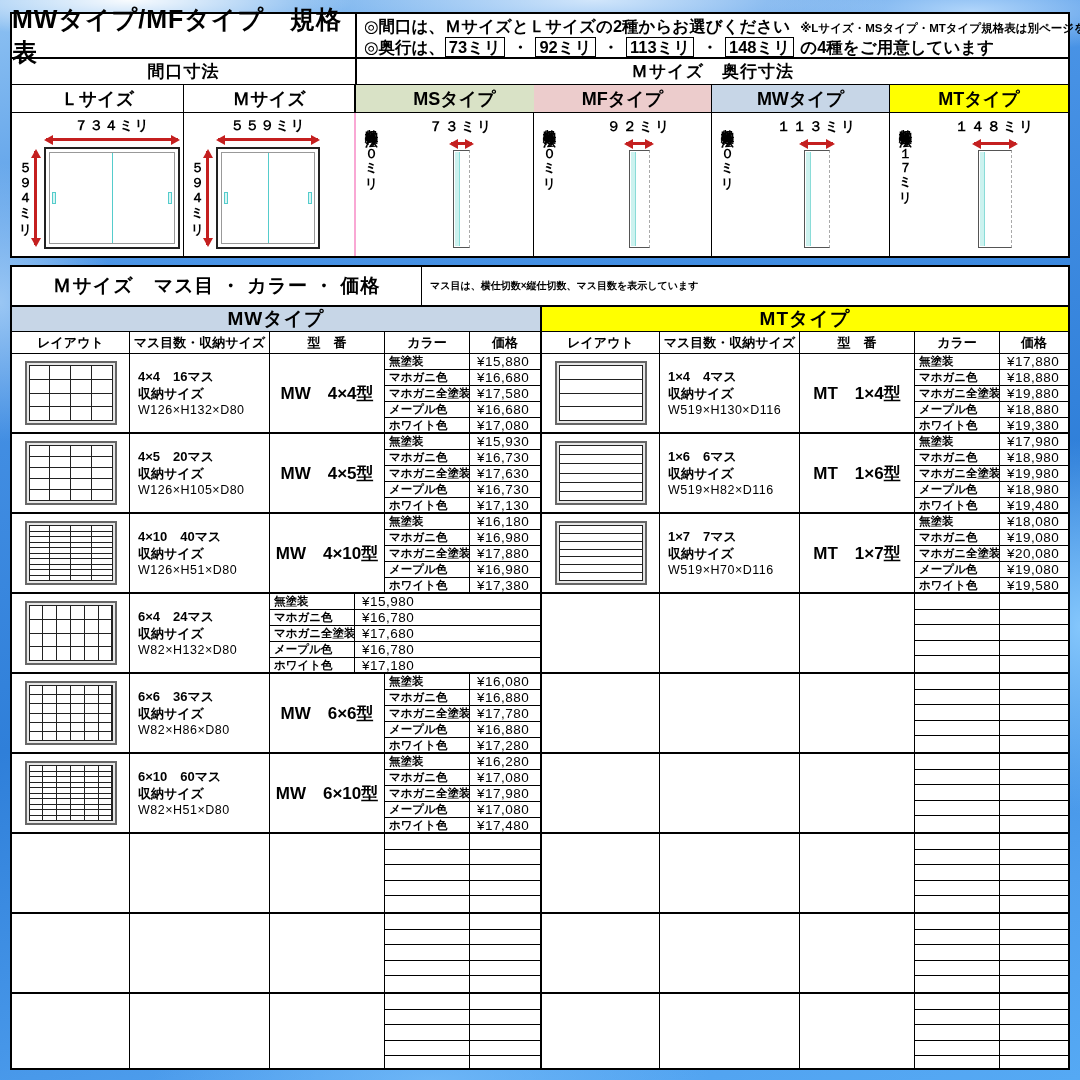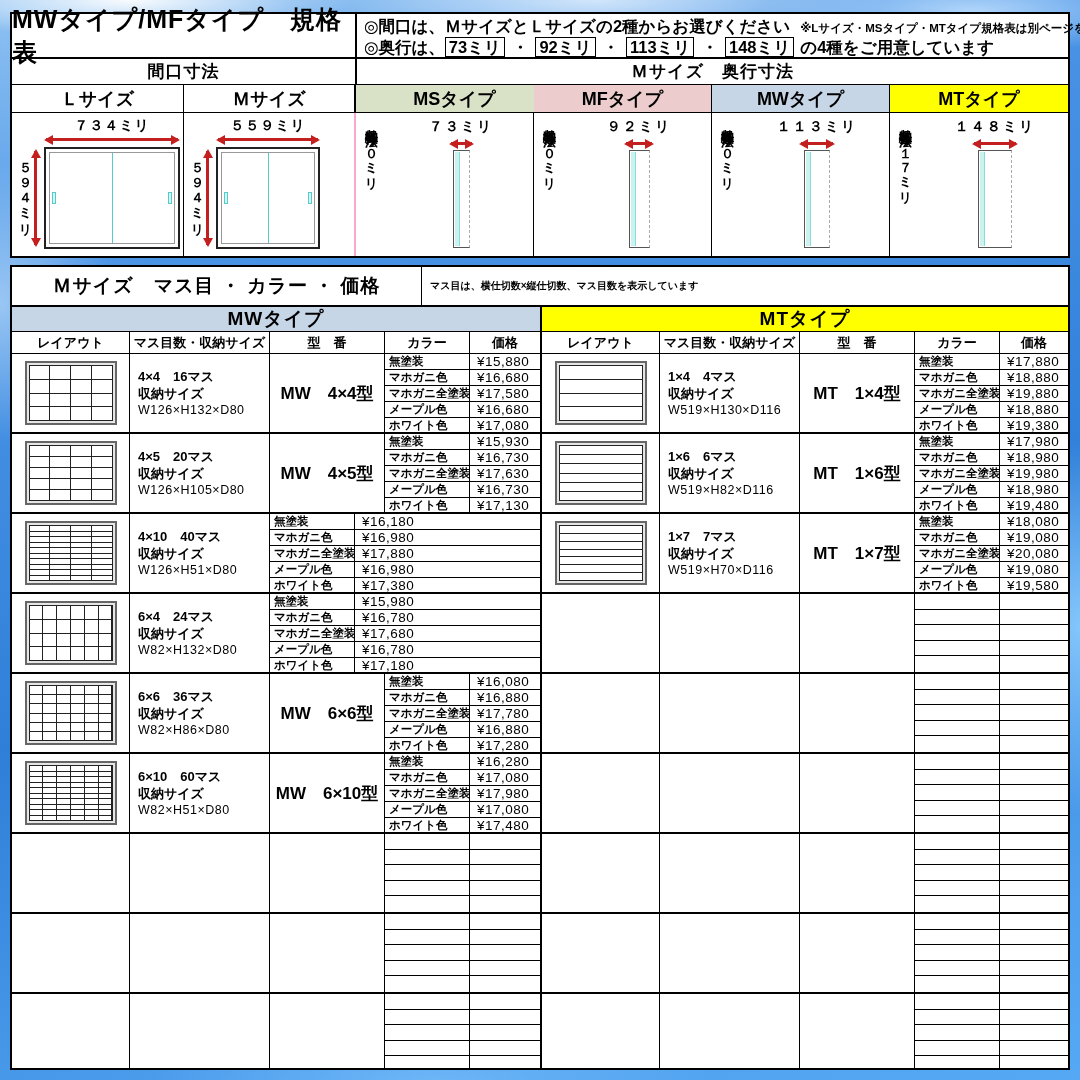--- a/index.html
+++ b/index.html
@@ -380,20 +380,23 @@
                   <div class="gcell"></div>
                   <div class="gcell"></div>
                 </div>
               </div>
             </div>
             <div class="c-masu">
               <div class="masu-line">4×10　40マス</div>
               <div class="masu-line">収納サイズ</div>
               <div class="masu-size">W126×H51×D80</div>
             </div>
+            <div class="c-model">
+              <div class="model-t">MW　4×10型</div>
+            </div>
             <div class="c-cp">
               <div class="cp-color">無塗装</div>
               <div class="cp-price">¥16,180</div>
               <div class="cp-color">マホガニ色</div>
               <div class="cp-price">¥16,980</div>
               <div class="cp-color">マホガニ全塗装</div>
               <div class="cp-price">¥17,880</div>
               <div class="cp-color">メープル色</div>
               <div class="cp-price">¥16,980</div>
               <div class="cp-color last">ホワイト色</div>

